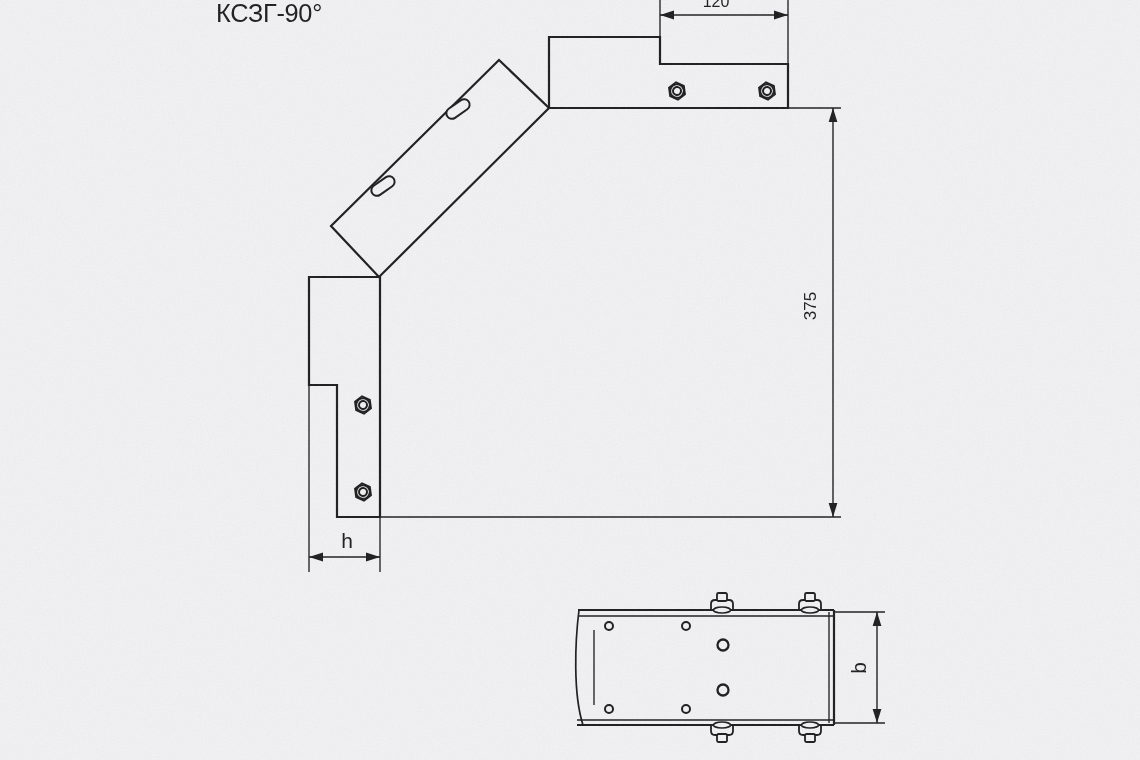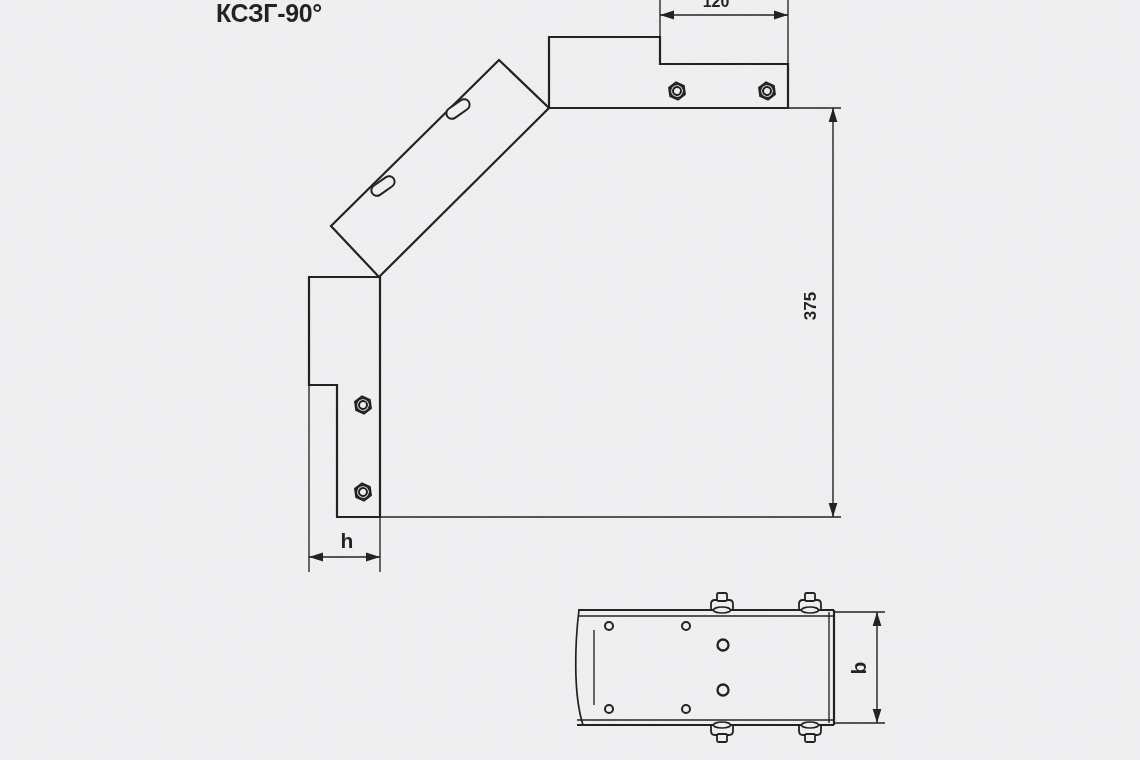--- a/index.html
+++ b/index.html
@@ -1,21 +1,21 @@
 <!DOCTYPE html>
 <html style="--line: #1c1c1c; --bg: #f1f1f3;"><head>
 <meta charset="utf-8">
 <style>
   html,body{margin:0;padding:0;}
   body{
     width:1140px;height:760px;overflow:hidden;
     background:var(--bg,#f1f1f3);
     font-family:"Liberation Sans", sans-serif;
   }
-  .stage{position:relative;width:1140px;height:760px;font-weight:bold;}
+  .stage{position:relative;width:1140px;height:760px;}
   svg{display:block;}
   
   .part{fill:none;stroke:var(--line,#1c1c1c);stroke-width:2.2;stroke-linejoin:miter;}
   .part-thin{fill:none;stroke:var(--line,#1c1c1c);stroke-width:1.7;}
   .hairline{fill:none;stroke:var(--line,#1c1c1c);stroke-width:1.35;}
   .dimline{fill:none;stroke:var(--line,#1c1c1c);stroke-width:1.4;}
   .arrow{fill:var(--line,#1c1c1c);stroke:none;}
   .hex{fill:none;stroke:var(--line,#1c1c1c);stroke-width:1.8;}
   .washer{fill:var(--bg,#f1f1f3);stroke:var(--line,#1c1c1c);stroke-width:2;}
   .inner-c{fill:none;stroke:var(--line,#1c1c1c);stroke-width:2;}

